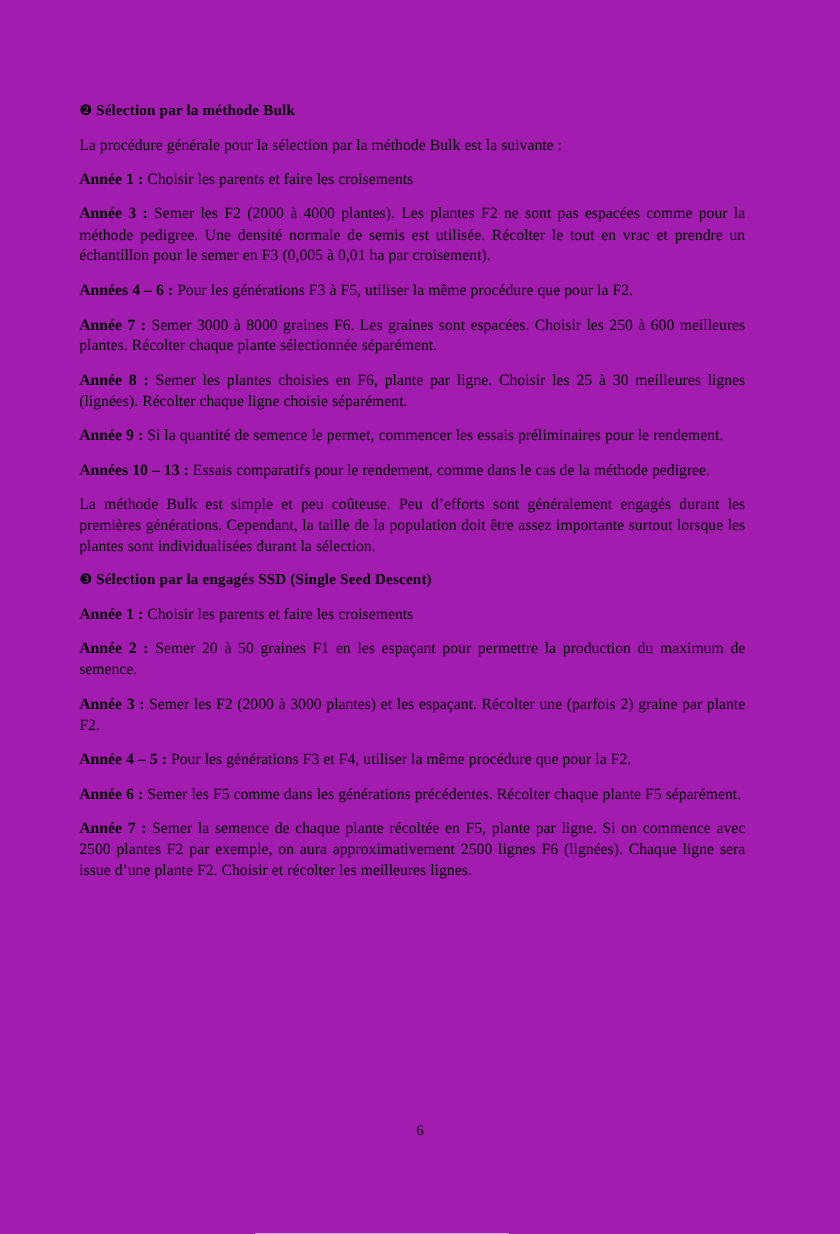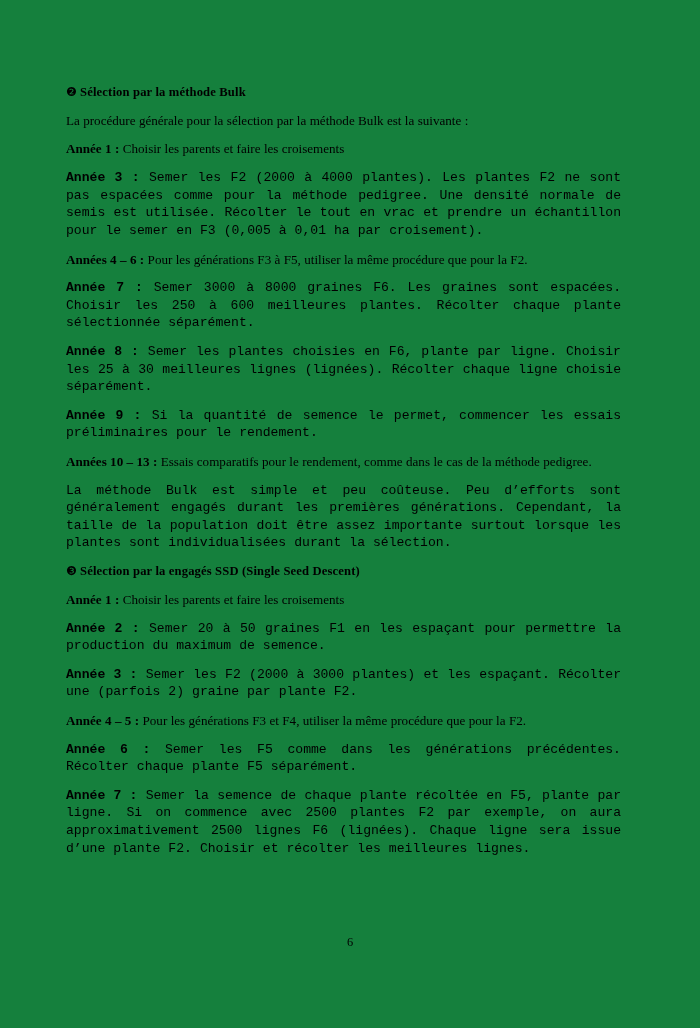--- a/index.html
+++ b/index.html
@@ -15,21 +15,21 @@
     font-family: "Liberation Serif", "DejaVu Serif", serif;
     color: #000000;
     overflow: hidden;
   }
   .page {
     position: absolute;
     left: 0;
     top: 0;
     width: 700px;
     height: 1028px;
-    background: #15803d;
+    background: #a21caf;
     box-sizing: border-box;
     padding: 84px 67px 0 66px;
   }
   .content {
     width: 567px;
   }
   h2.heading {
     font-size: 12.6px;
     font-weight: bold;
     line-height: 1.30;
@@ -46,21 +46,20 @@
   p.para {
     font-size: 13.1px;
     line-height: 1.345;
     margin: 0 12px 11px 0;
     text-align: left;
     word-spacing: 0.1px;
   }
   p.para.justify {
     text-align: justify;
     text-justify: inter-word;
-    font-family: Liberation Mono, monospace;
   }
   p.para .lead {
     font-weight: bold;
   }
   .page-number {
     position: absolute;
     left: 0;
     top: 936px;
     width: 700px;
     text-align: center;

